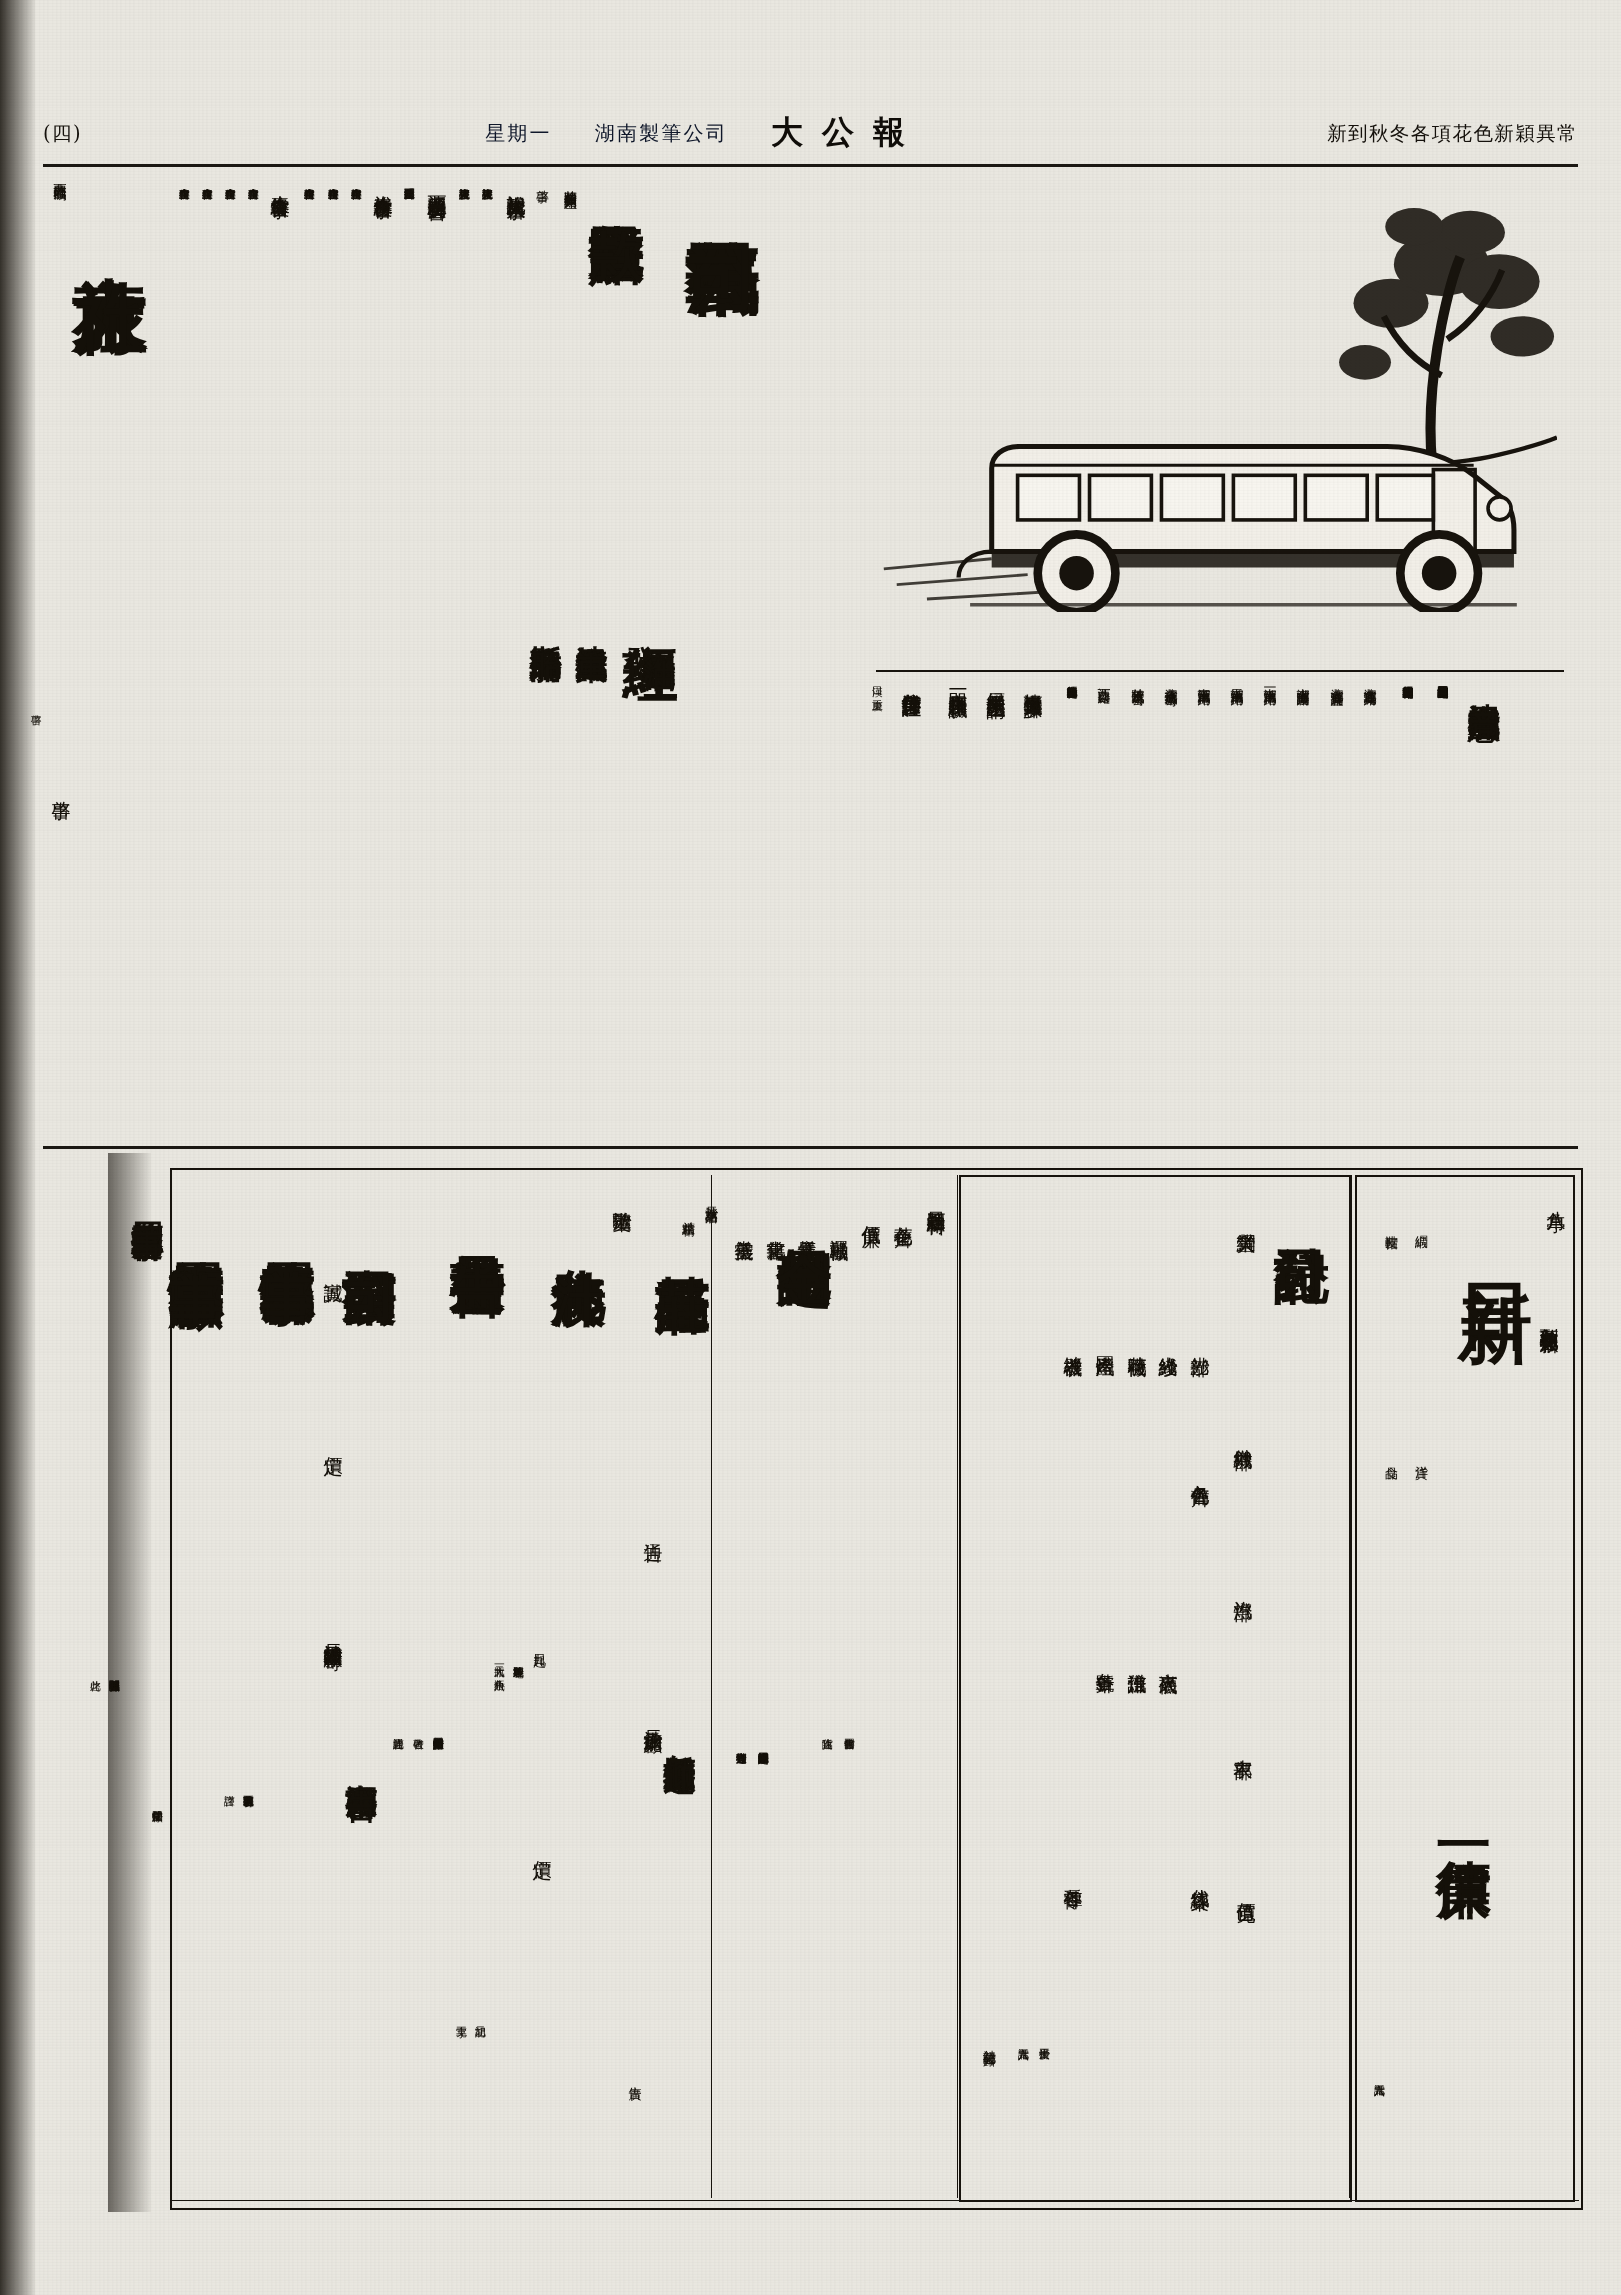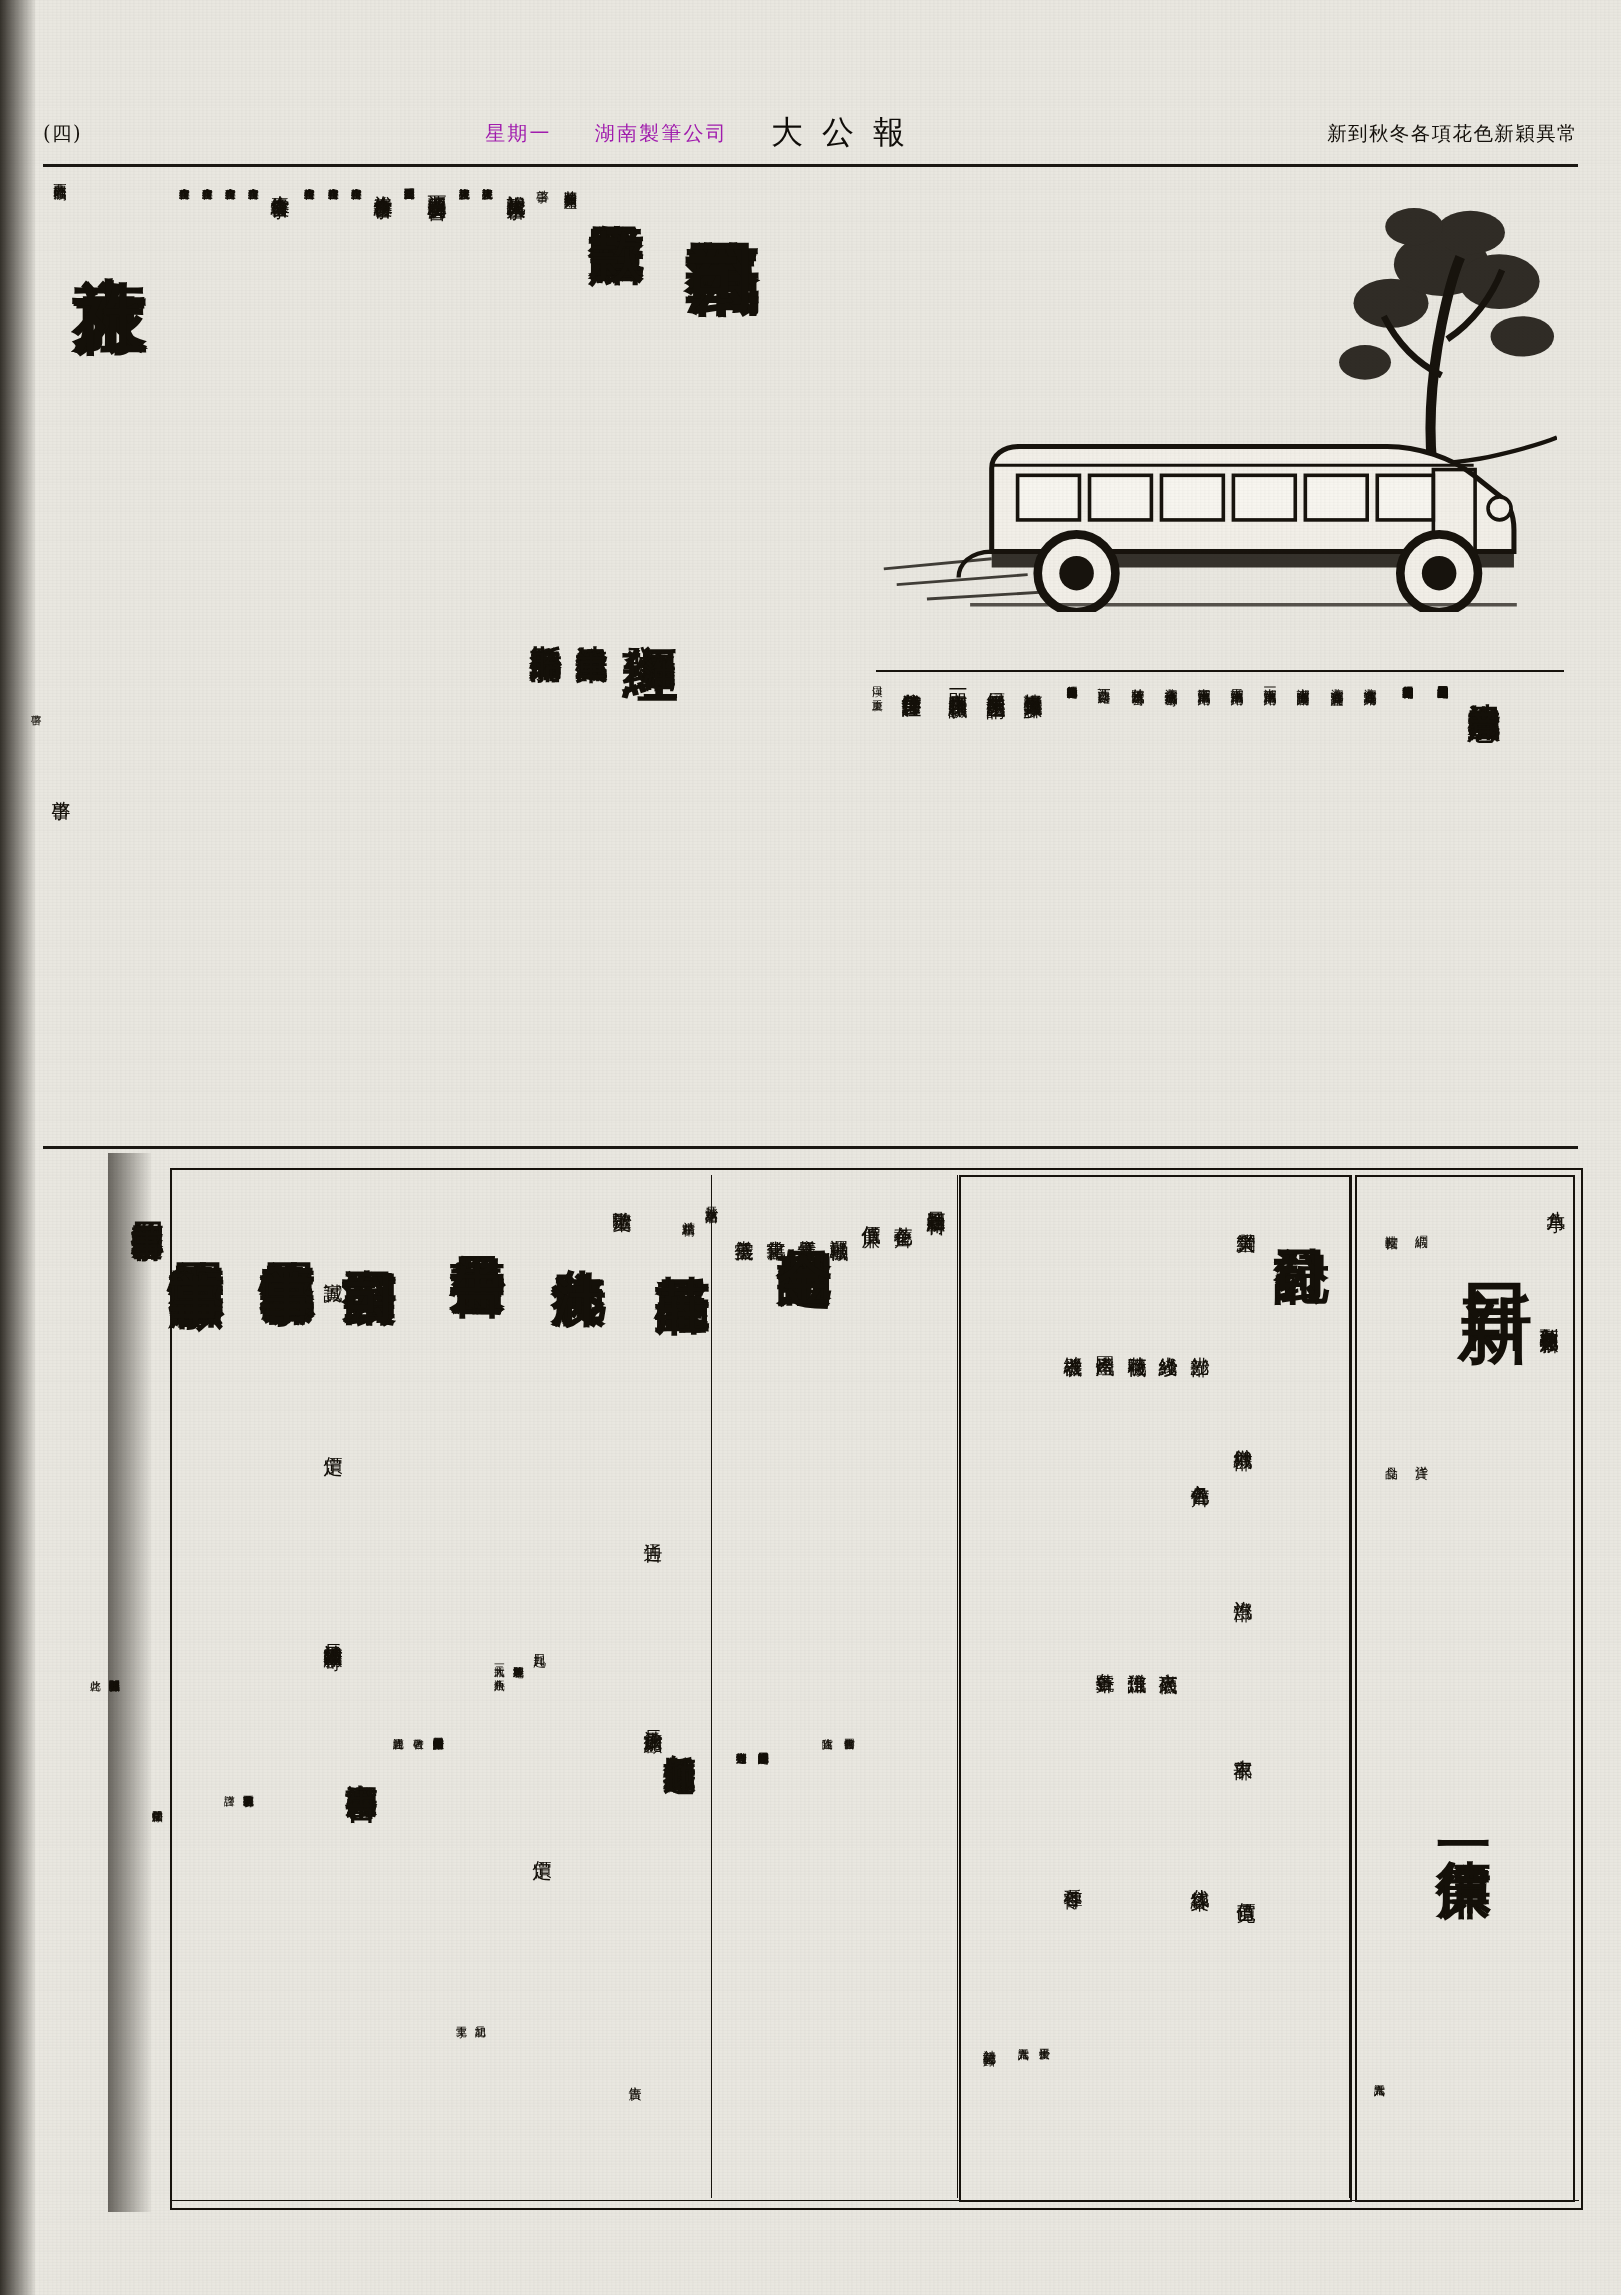--- a/index.html
+++ b/index.html
@@ -15,22 +15,22 @@
       repeating-linear-gradient(0deg, rgba(0,0,0,0.018) 0px, rgba(0,0,0,0.018) 0.7px, rgba(255,255,255,0) 1.4px, rgba(255,255,255,0) 2.9px),
       repeating-linear-gradient(90deg, rgba(0,0,0,0.02) 0px, rgba(0,0,0,0.02) 0.7px, rgba(255,255,255,0) 2.2px, rgba(255,255,255,0) 4.3px);
     mix-blend-mode:multiply;opacity:.75;}
   .serif{font-family:"DejaVu Serif","Liberation Serif",serif;}
 
   
   .masthead{position:absolute;left:43px;top:108px;width:1535px;height:50px;
     display:flex;align-items:center;justify-content:space-between;}
   .mast-left,.mast-right{font-family:"DejaVu Serif",serif;font-size:19.5px;letter-spacing:1.4px;color:#15110c;}
   .mast-center{display:flex;align-items:center;gap:43px;}
-  .mast-title{font-family:"DejaVu Serif",serif;font-size:32px;font-weight:normal;letter-spacing:19px;color:#100d09;}
-  .mast-issue{font-family:"DejaVu Serif",serif;font-size:20px;letter-spacing:2.2px;color:#a21caf;}
+  .mast-title{font-family:"DejaVu Serif",serif;font-size:32px;font-weight:bold;letter-spacing:19px;color:#100d09;}
+  .mast-issue{font-family:"DejaVu Serif",serif;font-size:20px;letter-spacing:2.2px;color:#0f172a;}
   .rule{position:absolute;left:43px;width:1535px;height:2.9px;background:#1a1712;}
 
   
   .col{
     position:absolute;
     writing-mode:vertical-rl;text-orientation:upright;
     font-family:"DejaVu Serif","Liberation Serif",serif;
     color:#141009;
     line-height:1.05;
     letter-spacing:0.7px;

